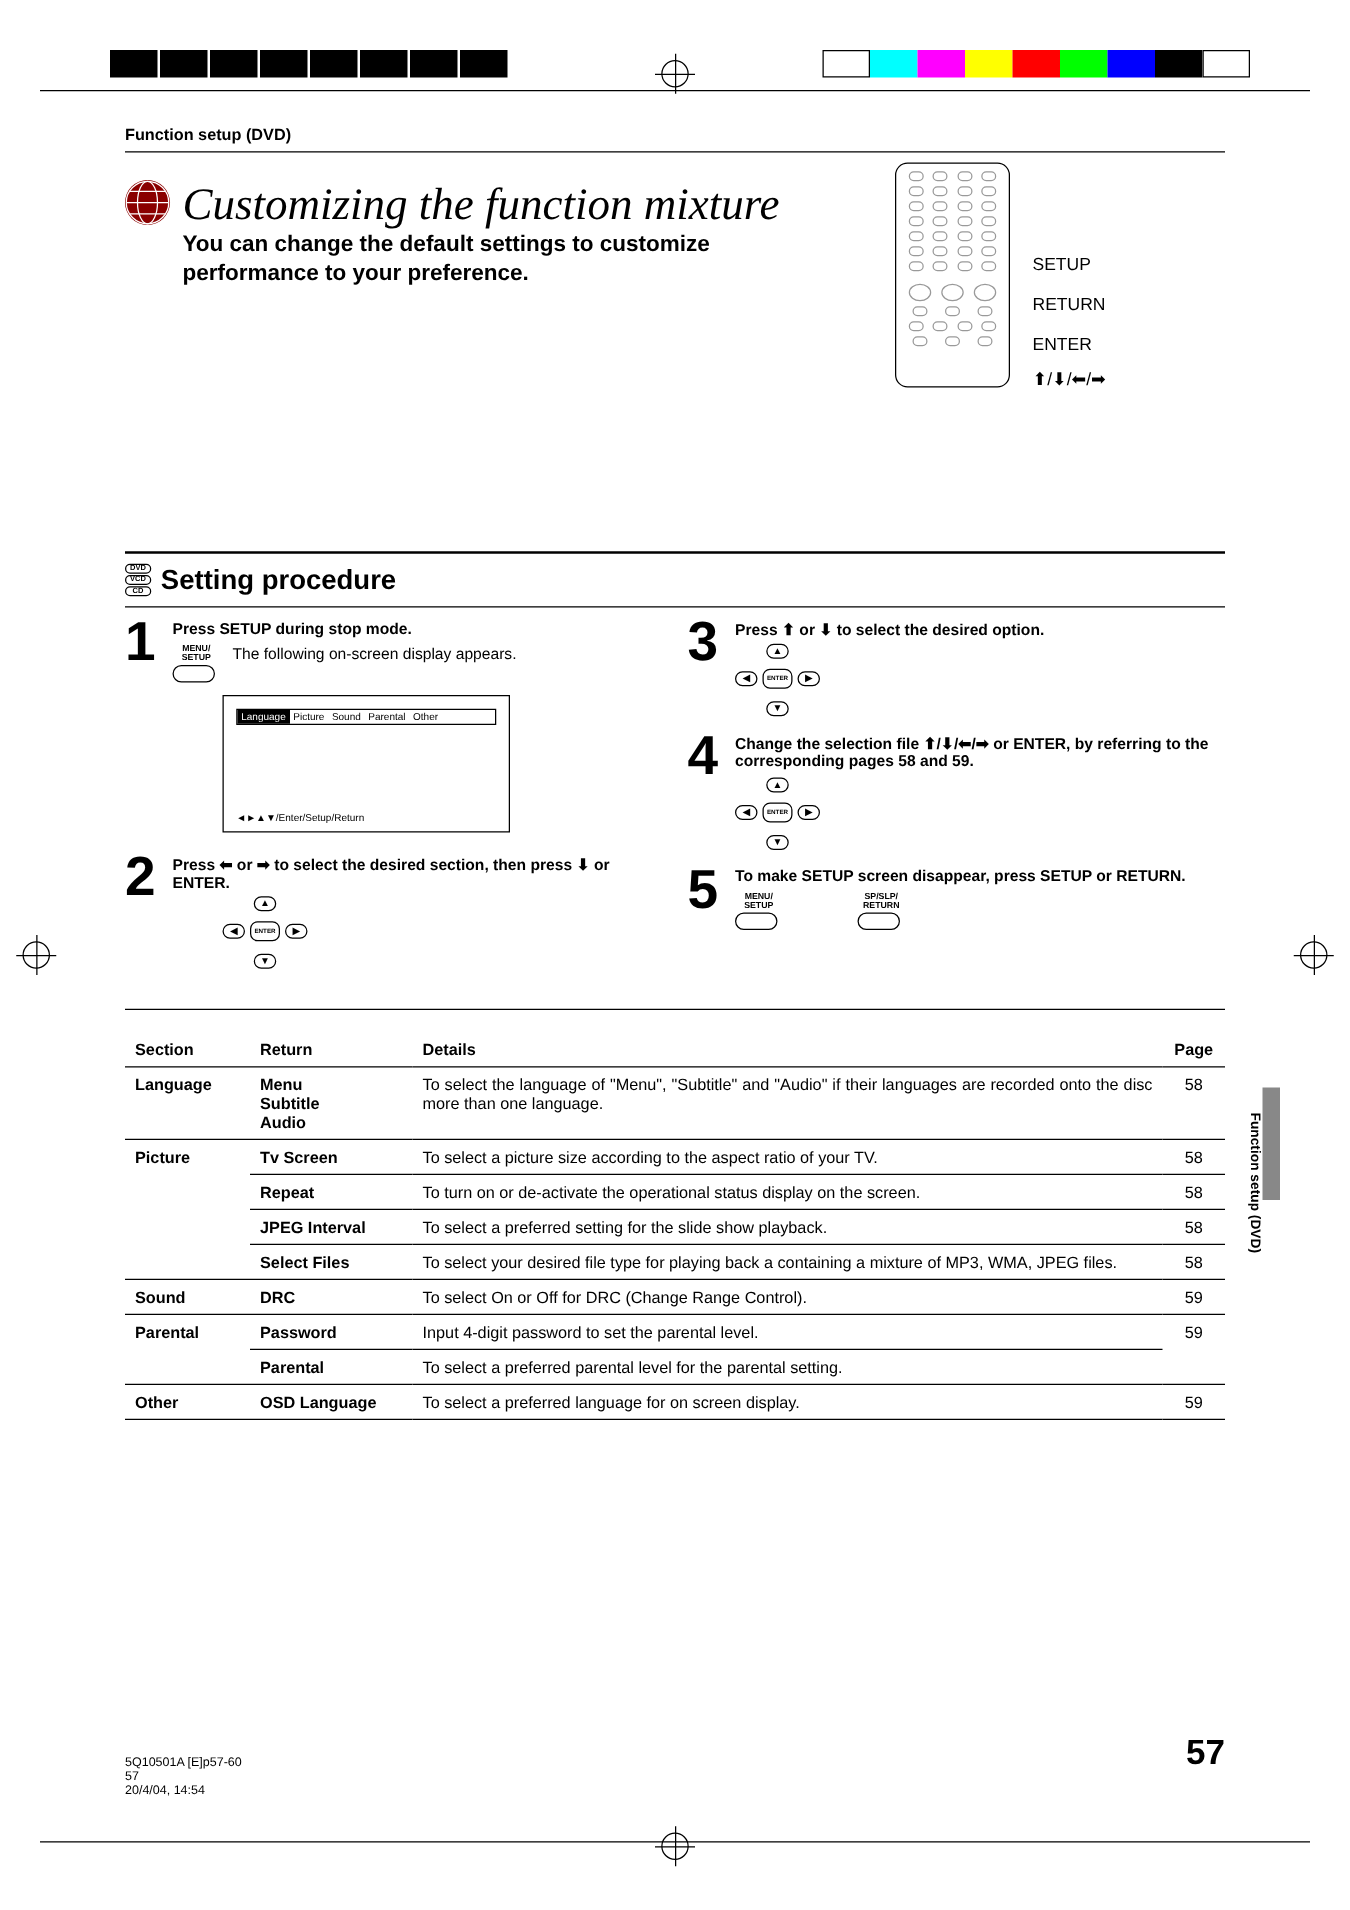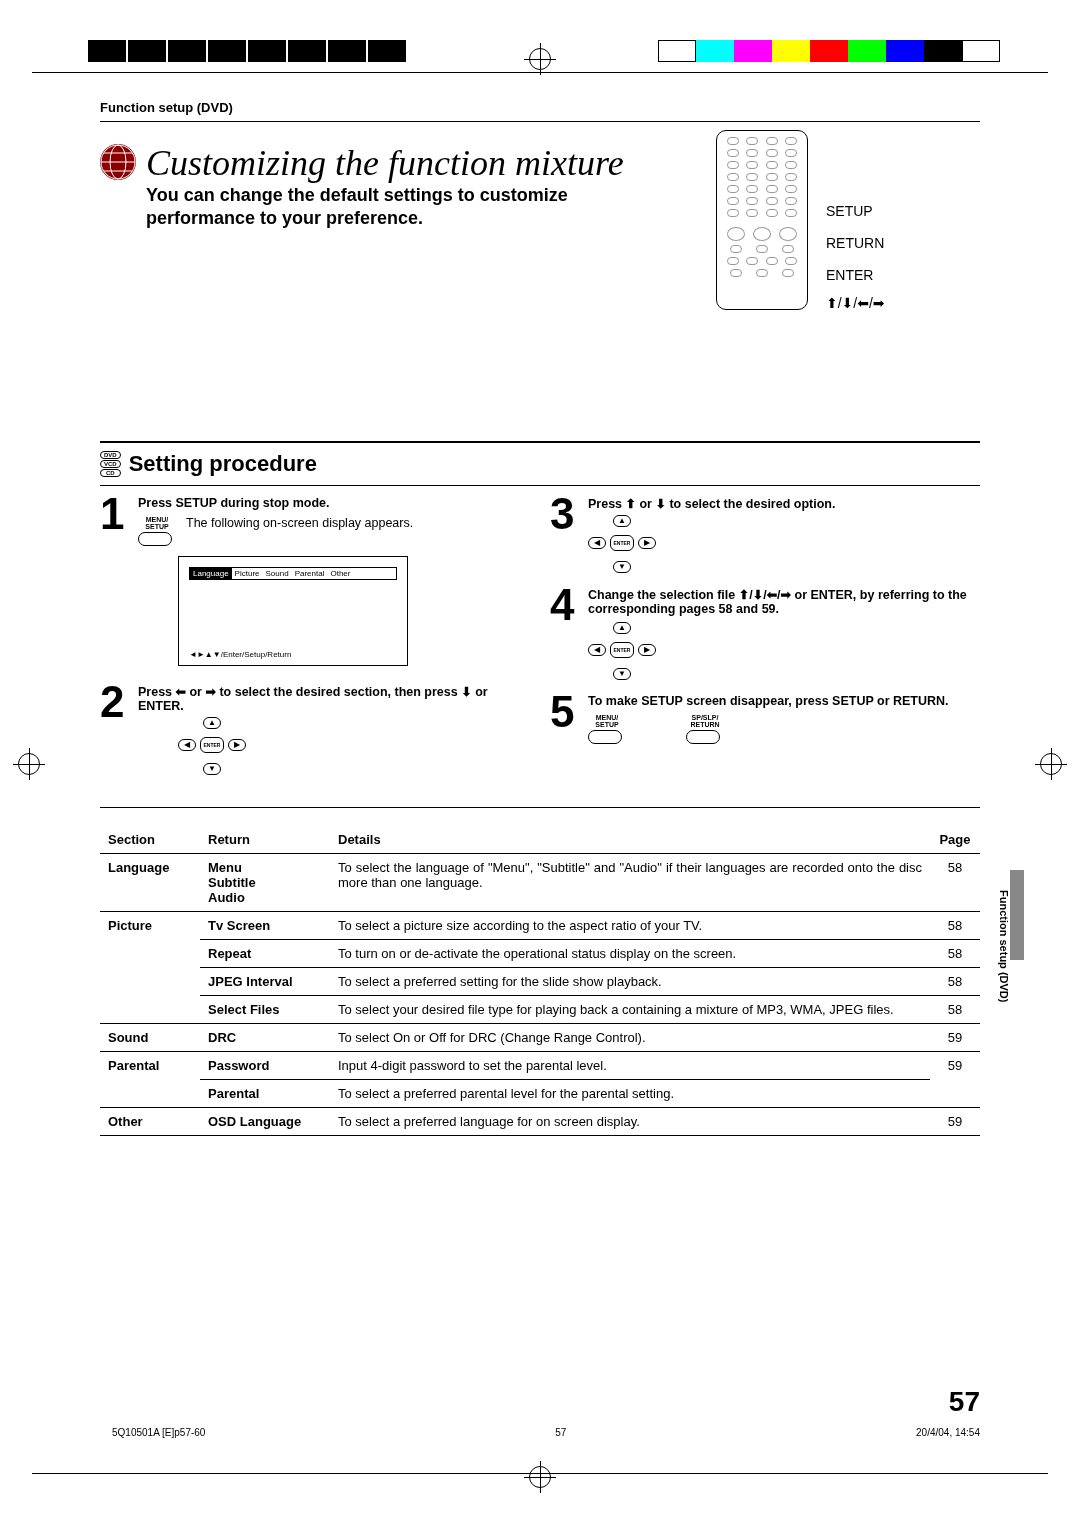--- a/index.html
+++ b/index.html
@@ -80,21 +80,21 @@
   .two-key { display:flex; gap:60px; margin-top:6px; margin-left:0; }
 
   table.opts { width:100%; border-collapse:collapse; margin-top:18px; font-size:13px; }
   table.opts th, table.opts td { border-bottom:1px solid #000; padding:6px 8px; text-align:left; vertical-align:top; }
   table.opts th { font-weight:bold; }
   table.opts td.sec, table.opts td.opt { font-weight:bold; }
   table.opts td.pg { text-align:center; }
   .side-tab-label { position:absolute; right:-30px; top:790px; writing-mode:vertical-rl; font-size:11px; font-weight:bold; }
 
   .pagenum { position:absolute; right:0; bottom:20px; font-size:28px; font-weight:bold; }
-  .footer { position:absolute; left:12px; right:0; bottom:0; font-size:10px; display:flex; justify-content:space-between; }
+  .footer { position:absolute; left:0; right:0; bottom:0; font-size:10px; display:flex; justify-content:space-between;flex-direction:column; }
 </style>
 </head>
 <body>
 
 <div class="reg-marks">
   <div class="reg-left">
     <div class="blk"></div>
       <div class="blk"></div>
       <div class="blk"></div>
       <div class="blk"></div>

